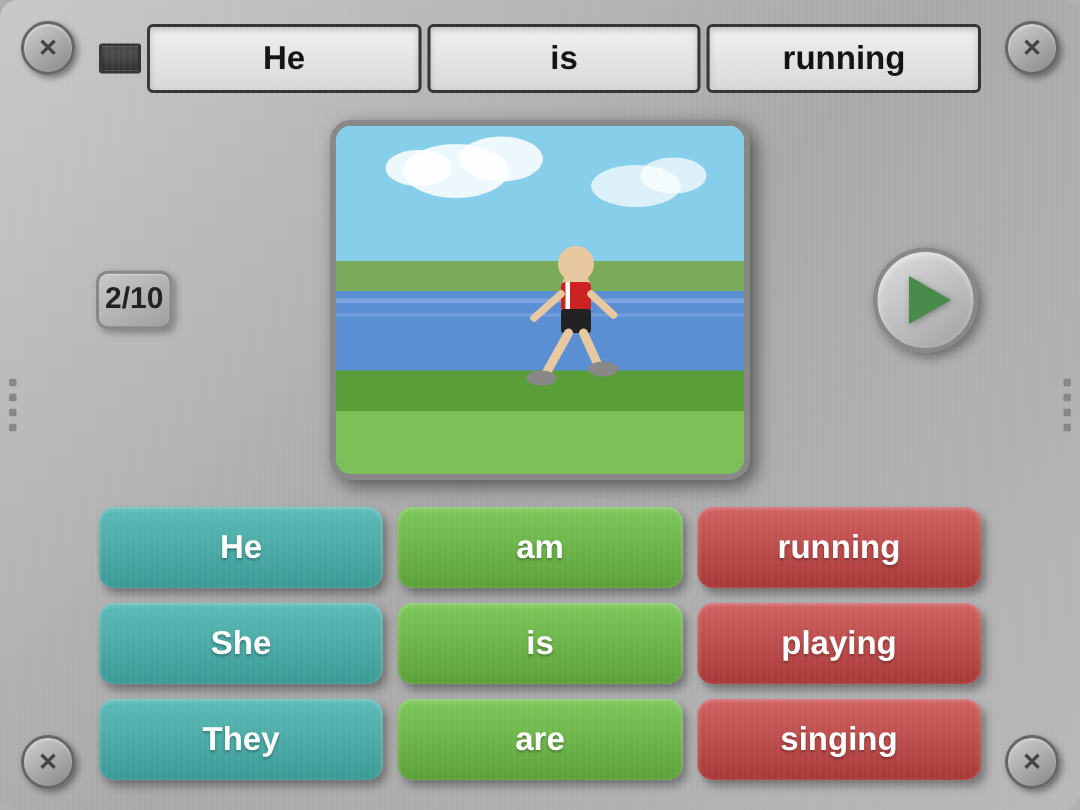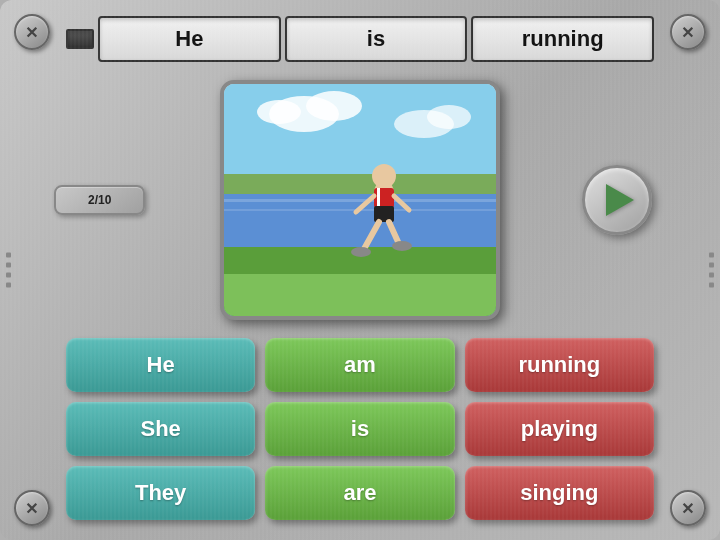--- a/index.html
+++ b/index.html
@@ -117,28 +117,28 @@
       display: flex;
       align-items: center;
       justify-content: center;
       position: relative;
       flex: 1;
     }
 
     
     .progress-badge {
       position: absolute;
-      left: 38px;
+      left: 48px;
       top: 50%;
       transform: translateY(-50%);
       background: linear-gradient(145deg, #c8c8c8, #a0a0a0);
       border: 2px solid #888;
       border-radius: 8px;
-      padding: 6px 32px;
-      font-size: 12px;
+      padding: 6px 4px;
+      font-size: 20px;
       font-weight: bold;
       color: #222;
       box-shadow: 2px 2px 5px rgba(0,0,0,0.3), inset 0 1px rgba(255,255,255,0.3);
     }
 
     
     .image-frame {
       width: 280px;
       height: 240px;
       border-radius: 14px;

